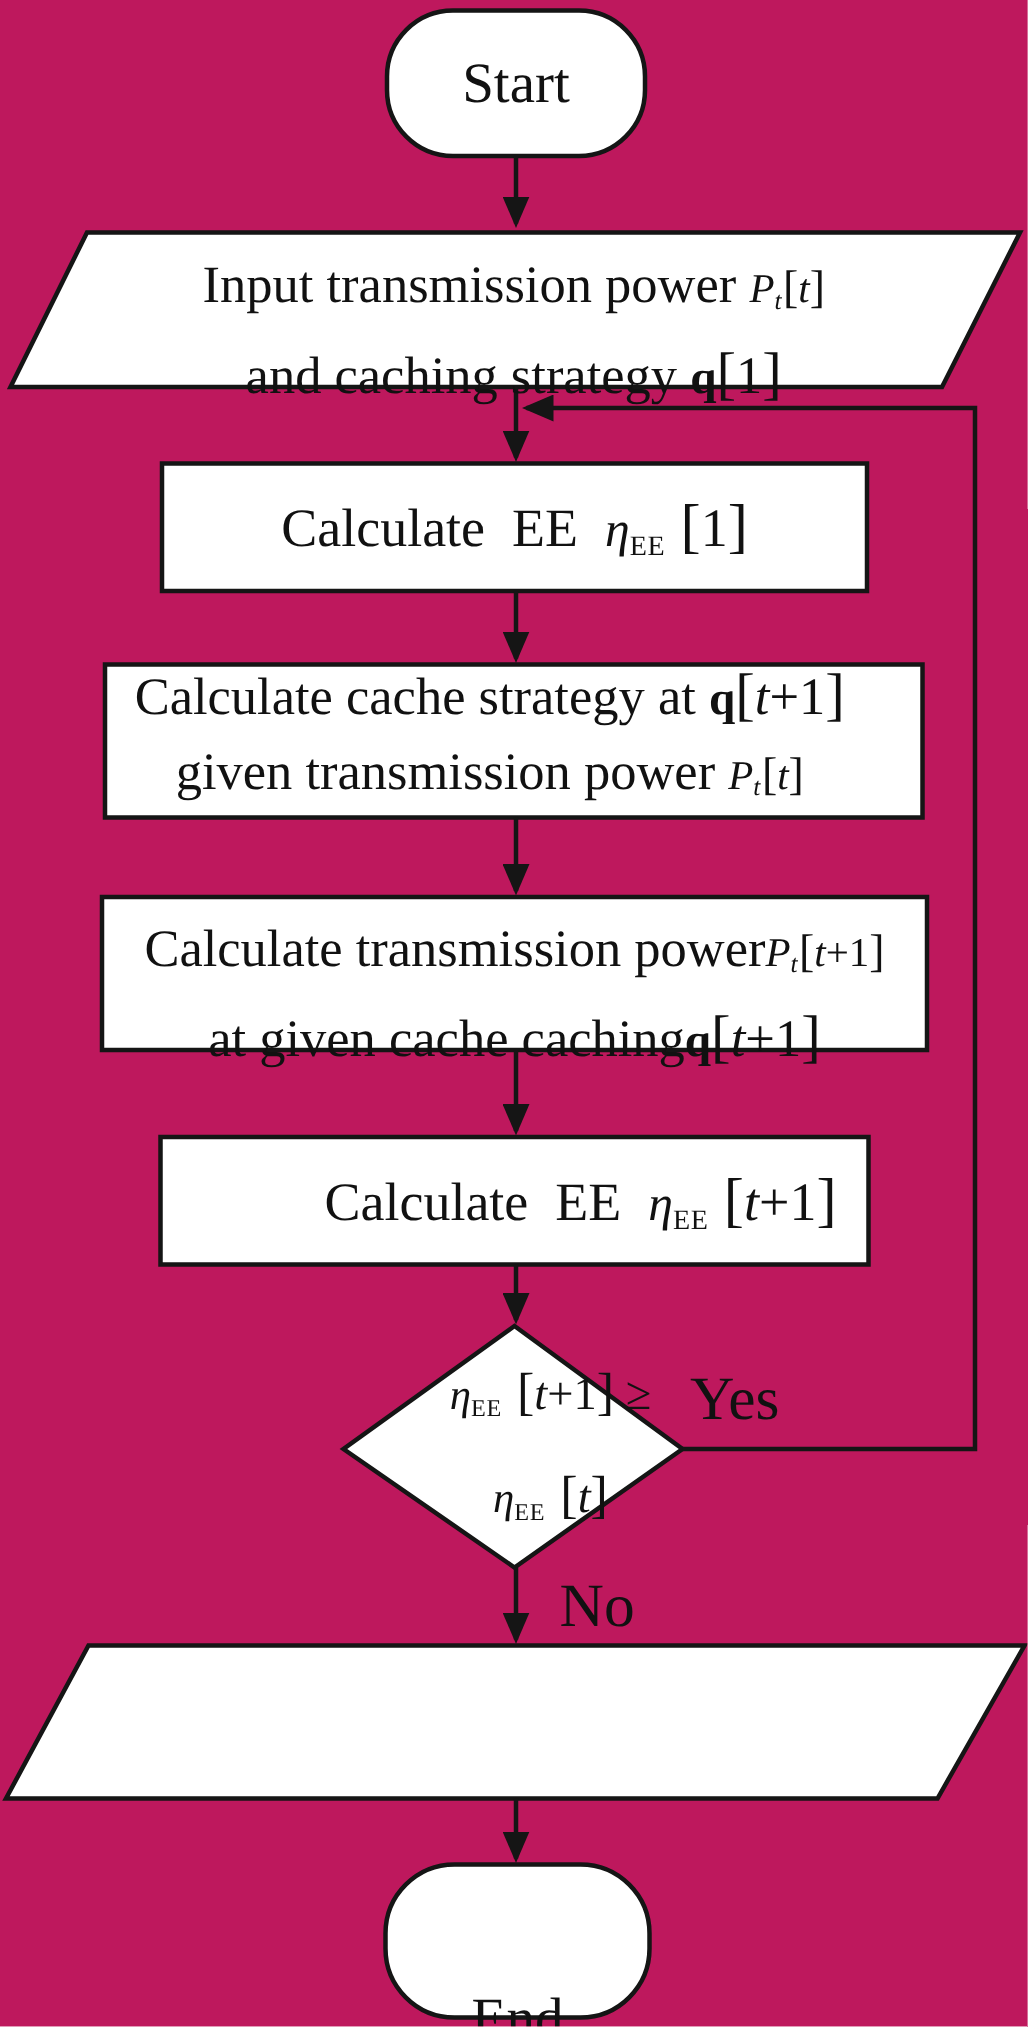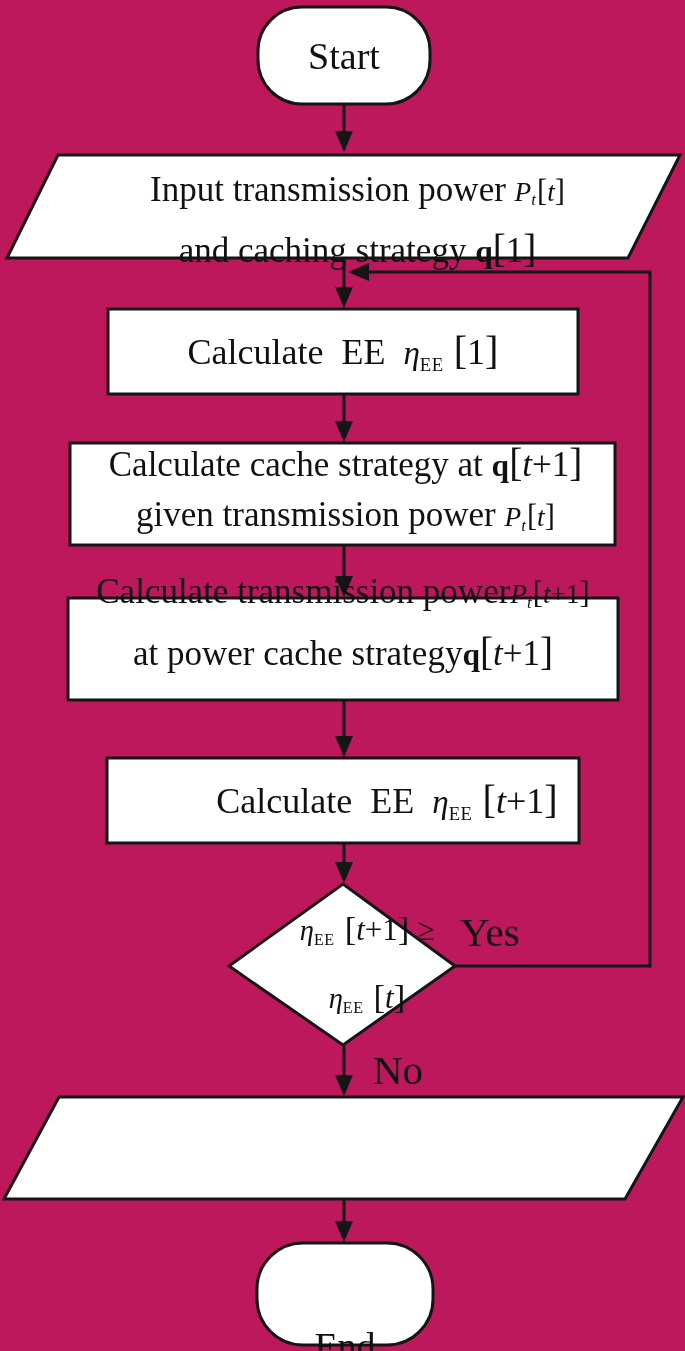--- a/index.html
+++ b/index.html
@@ -70,37 +70,37 @@
     <line x1="344" y1="843" x2="344" y2="880" stroke="#151515" stroke-width="3" marker-end="url(#arrow)"></line>
     <line x1="344" y1="1045" x2="344" y2="1093" stroke="#151515" stroke-width="3" marker-end="url(#arrow)"></line>
     <line x1="344" y1="1199" x2="344" y2="1239" stroke="#151515" stroke-width="3" marker-end="url(#arrow)"></line>
     <polyline points="455,966 650,966 650,272 351,272" fill="none" stroke="#151515" stroke-width="3" marker-end="url(#arrow)"></polyline>
   </svg>
 
   <div class="lbl" style="left:258px;top:7px;width:172px;height:97px;font-size:38px;">
     <div class="line">Start</div>
   </div>
 
-  <div class="lbl" style="left:40px;top:157px;width:635px;height:127px;font-size:35px;line-height:49px;">
+  <div class="lbl" style="left:25px;top:157px;width:635px;height:127px;font-size:35px;line-height:49px;">
     <div class="line"><span>Input transmission power </span><span class="mexp"><i>P</i><sub>t</sub><span class="br">[</span><i>t</i><span class="br">]</span></span></div>
     <div class="line"><span>and caching strategy </span><span class="bq">q</span><span class="br">[</span><span>1</span><span class="br">]</span></div>
   </div>
 
   <div class="lbl" style="left:108px;top:309px;width:470px;height:85px;font-size:36px;">
     <div class="line"><span>Calculate &nbsp;EE &nbsp;</span><i class="eta">η</i><sub class="ee">EE</sub><span class="br">[</span><span>1</span><span class="br">]</span></div>
   </div>
 
-  <div class="lbl" style="left:73px;top:443px;width:545px;height:102px;font-size:35px;line-height:49px;">
+  <div class="lbl" style="left:54px;top:443px;width:545px;height:102px;font-size:35px;line-height:49px;">
     <div class="line"><span>Calculate cache strategy at </span><span class="bq">q</span><span class="br">[</span><i>t</i><span>+1</span><span class="br">]</span></div>
     <div class="line"><span>given transmission power </span><span class="mexp"><i>P</i><sub>t</sub><span class="br">[</span><i>t</i><span class="br">]</span></span></div>
   </div>
 
-  <div class="lbl" style="left:68px;top:572px;width:550px;height:102px;font-size:35px;line-height:49px;">
+  <div class="lbl" style="left:68px;top:612px;width:550px;height:102px;font-size:35px;line-height:49px;">
     <div class="line"><span>Calculate transmission power</span><span class="mexp"><i>P</i><sub>t</sub><span class="br">[</span><i>t</i><span>+1</span><span class="br">]</span></span></div>
-    <div class="line"><span>at power cache strategy</span><span class="bq">q</span><span class="br">[</span><i>t</i><span>+1</span><span class="br">]</span></div>
+    <div class="line"><span>at given cache caching</span><span class="bq">q</span><span class="br">[</span><i>t</i><span>+1</span><span class="br">]</span></div>
   </div>
 
   <div class="lbl" style="left:107px;top:758px;width:560px;height:85px;font-size:36px;">
     <div class="line"><span>Calculate &nbsp;EE &nbsp;</span><i class="eta">η</i><sub class="ee">EE</sub><span class="br">[</span><i>t</i><span>+1</span><span class="br">]</span></div>
   </div>
 
   <div class="lbl" style="left:272px;top:903px;width:190px;height:130px;font-size:31px;line-height:57px;align-items:center;text-align:left;">
     <div class="line"><i class="eta">η</i><sub class="ee">EE</sub><span class="br">[</span><i>t</i><span>+1</span><span class="br">]</span><span> ≥</span></div>
     <div class="line"><i class="eta">η</i><sub class="ee">EE</sub><span class="br">[</span><i>t</i><span class="br">]</span></div>
   </div>

